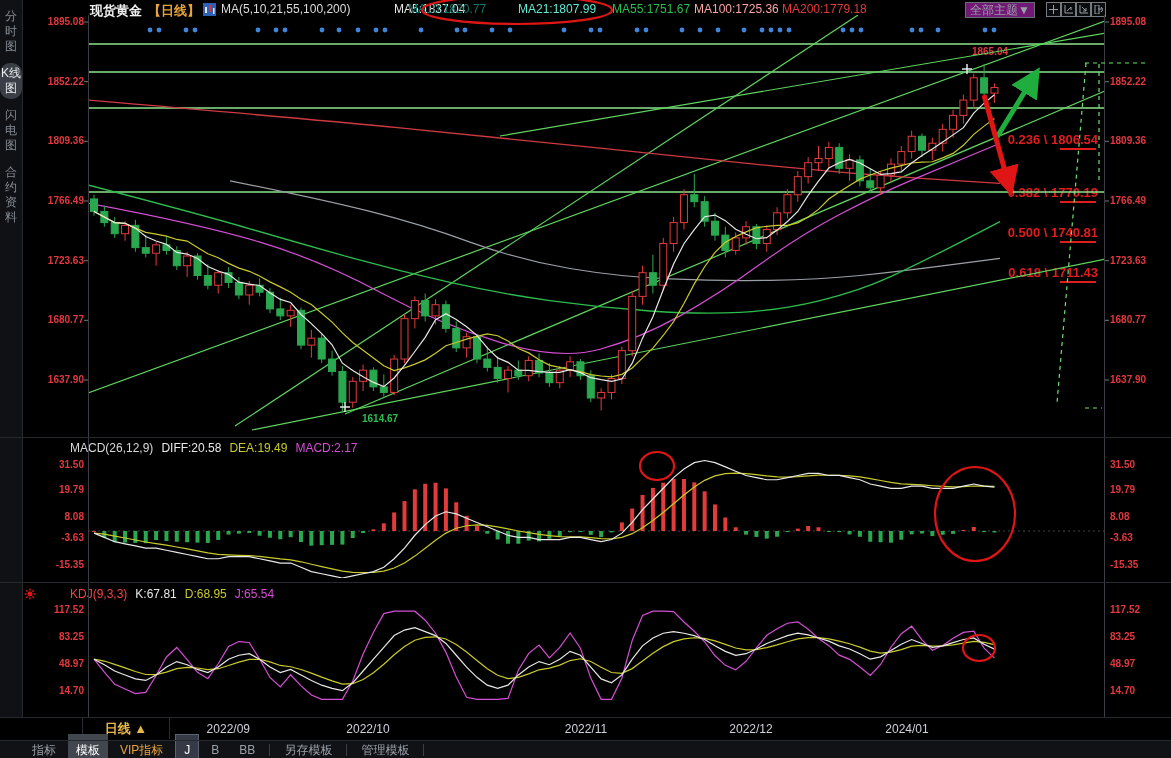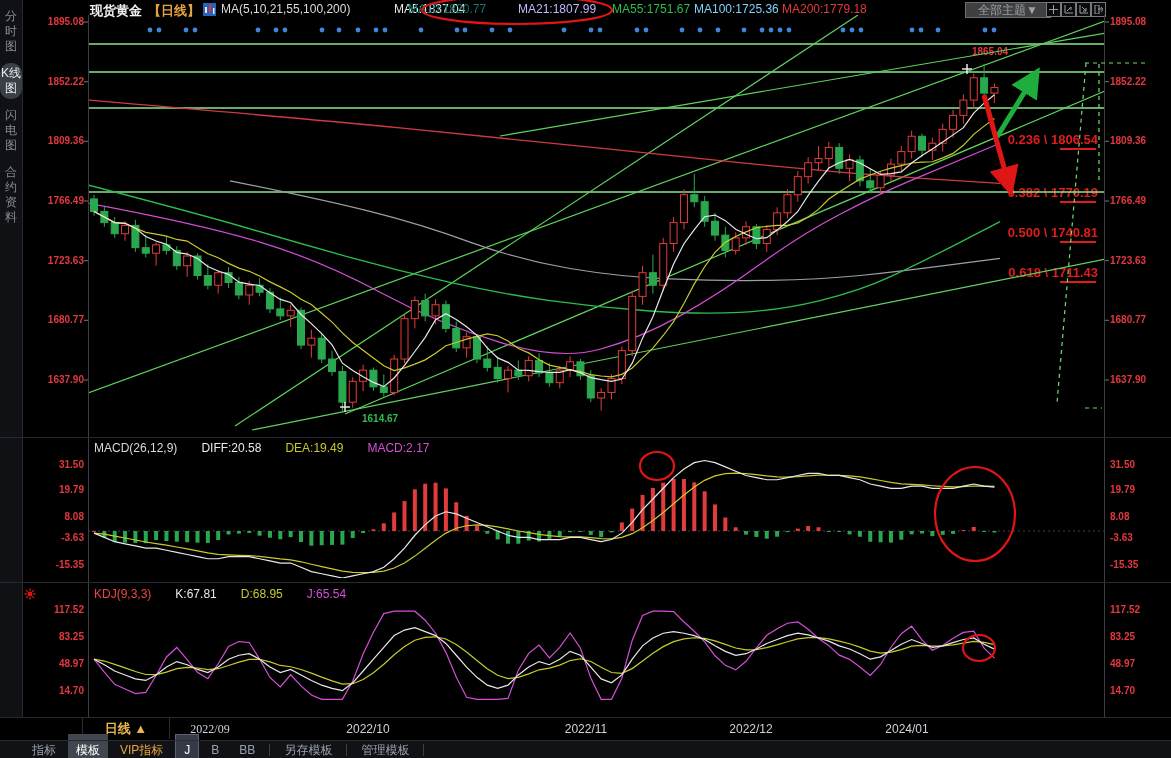--- a/index.html
+++ b/index.html
@@ -11,26 +11,26 @@
   .layer{position:absolute;left:0;top:0;z-index:10;}
   
   #sidebar{position:absolute;left:0;top:0;width:22px;height:717px;background:#0f1114;
            border-right:1px solid #26292e;z-index:15;}
   .side-item{width:22px;margin:6px 0;text-align:center;font-size:12px;line-height:15px;
              color:#868c94;cursor:pointer;word-break:break-all;padding:3px 0;}
   .side-item.active{background:#3a3f47;color:#e9ebee;border-radius:10px;}
   
   #header{position:absolute;left:0;top:0;width:1171px;height:18px;z-index:20;font-size:12px;}
   #header .h{position:absolute;top:2px;white-space:nowrap;}
-  .btn{border:1px solid #6a6f76;color:#9aa0a8;font-size:12px;line-height:12px;padding:1px 12px;
-       background:#404040;cursor:pointer;}
+  .btn{border:1px solid #6a6f76;color:#9aa0a8;font-size:12px;line-height:12px;padding:1px 4px;
+       background:#701a75;cursor:pointer;}
   .wicon{position:absolute;top:2px;width:13px;height:13px;border:1px solid #767b82;background:#0a0b0d;
          display:flex;align-items:center;justify-content:center;cursor:pointer;}
   
-  .ind-header{position:absolute;left:94px;z-index:20;font-size:12px;display:flex;gap:24px;white-space:nowrap;}
+  .ind-header{position:absolute;left:70px;z-index:20;font-size:12px;display:flex;gap:8px;white-space:nowrap;}
   
   .fib{position:absolute;width:152px;text-align:right;font-size:13px;font-weight:700;color:#e01d1d;z-index:12;}
   .fib-under{position:absolute;height:2px;background:#e01d1d;z-index:12;}
   
   #time-axis{position:absolute;left:0;top:718px;width:1171px;height:22px;z-index:20;}
   #period-cell{position:absolute;left:82px;top:0;width:86px;height:21px;border-left:1px solid #2a2d33;
                border-right:1px solid #2a2d33;color:#e8b84b;font-weight:700;font-size:13px;
                display:flex;align-items:center;justify-content:center;cursor:pointer;}
   #tab-bar{position:absolute;left:0;top:740px;width:1171px;height:18px;background:#101216;
            border-top:1px solid #2a2d33;display:flex;align-items:center;z-index:20;font-size:12px;}
@@ -83,23 +83,23 @@
         </svg>
       </span>
     <span class="wicon" style="left:1091px">
       <svg width="9" height="9">
           <path d="M1 0h4v9H1z" stroke="#9aa0a8" fill="none"></path>
           <path d="M4 4h5M7 2l2 2.5L7 7" stroke="#9aa0a8" fill="none"></path>
         </svg>
       </span>
   <div class="h" style="left: 346px; color: rgb(232, 232, 232); position: absolute; top: 2px; margin-left: 48px;">MA5:1837.04</div>
       <div class="h" style="left: 408px; color: #0f766e; position: absolute; top: 2px;">MA10:1820.77</div>
-      <div class="h" style="left: 518px; color: #c4b5fd; position: absolute; top: 2px;">MA21:1807.99</div>
+      <div class="h" style="left: 518px; color: #5eead4; position: absolute; top: 2px;">MA21:1807.99</div>
       <div class="h" style="left: 612px; color: rgb(45, 189, 78); position: absolute; top: 2px;">MA55:1751.67</div>
-      <div class="h" style="left: 694px; color: #7dd3fc; position: absolute; top: 2px;">MA100:1725.36</div>
+      <div class="h" style="left: 694px; color: #fca5a5; position: absolute; top: 2px;">MA100:1725.36</div>
       <div class="h" style="left: 782px; color: rgb(226, 59, 59); position: absolute; top: 2px;">MA200:1779.18</div>
     </div>
 
   <div id="labels" class="layer">
       <div class="lbl" style="left: 30px; top: 15px; width: 54px; text-align: right;">1895.08</div>
       <div class="lbl" style="left: 1110px; top: 15px;">1895.08</div>
       <div class="lbl" style="left: 30px; top: 74.7px; width: 54px; text-align: right;">1852.22</div>
       <div class="lbl" style="left: 1110px; top: 74.7px;">1852.22</div>
       <div class="lbl" style="left: 30px; top: 134.3px; width: 54px; text-align: right;">1809.36</div>
       <div class="lbl" style="left: 1110px; top: 134.3px;">1809.36</div>
@@ -151,21 +151,21 @@
 
   <div class="ind-header" style="top:587px">
     <span style="color:#ef4444">KDJ(9,3,3)</span>
     <span style="color:#e8e8e8">K:67.81</span>
     <span style="color:#c9c92c">D:68.95</span>
     <span style="color:#d54fd5">J:65.54</span>
   </div>
 
   <div id="time-axis">
     <div id="period-cell">日线 ▲</div>
-  <div class="wlbl" style="left: 170px; top: 4px; width: 80px; text-align: center; font-family: Liberation Serif, serif;">2022/09</div>
+  <div class="wlbl" style="left: 170px; top: 4px; width: 80px; text-align: right;">2022/09</div>
       <div class="wlbl" style="left: 328px; top: 4px; width: 80px; text-align: center;">2022/10</div>
       <div class="wlbl" style="left: 546px; top: 4px; width: 80px; text-align: center;">2022/11</div>
       <div class="wlbl" style="left: 711px; top: 4px; width: 80px; text-align: center;">2022/12</div>
       <div class="wlbl" style="left: 867px; top: 4px; width: 80px; text-align: center;">2024/01</div>
     </div>
 
   <div id="tab-bar">
       <div style="width:22px"></div>
       <div class="tab plain">指标</div>
       <div class="tab active">模板</div>

